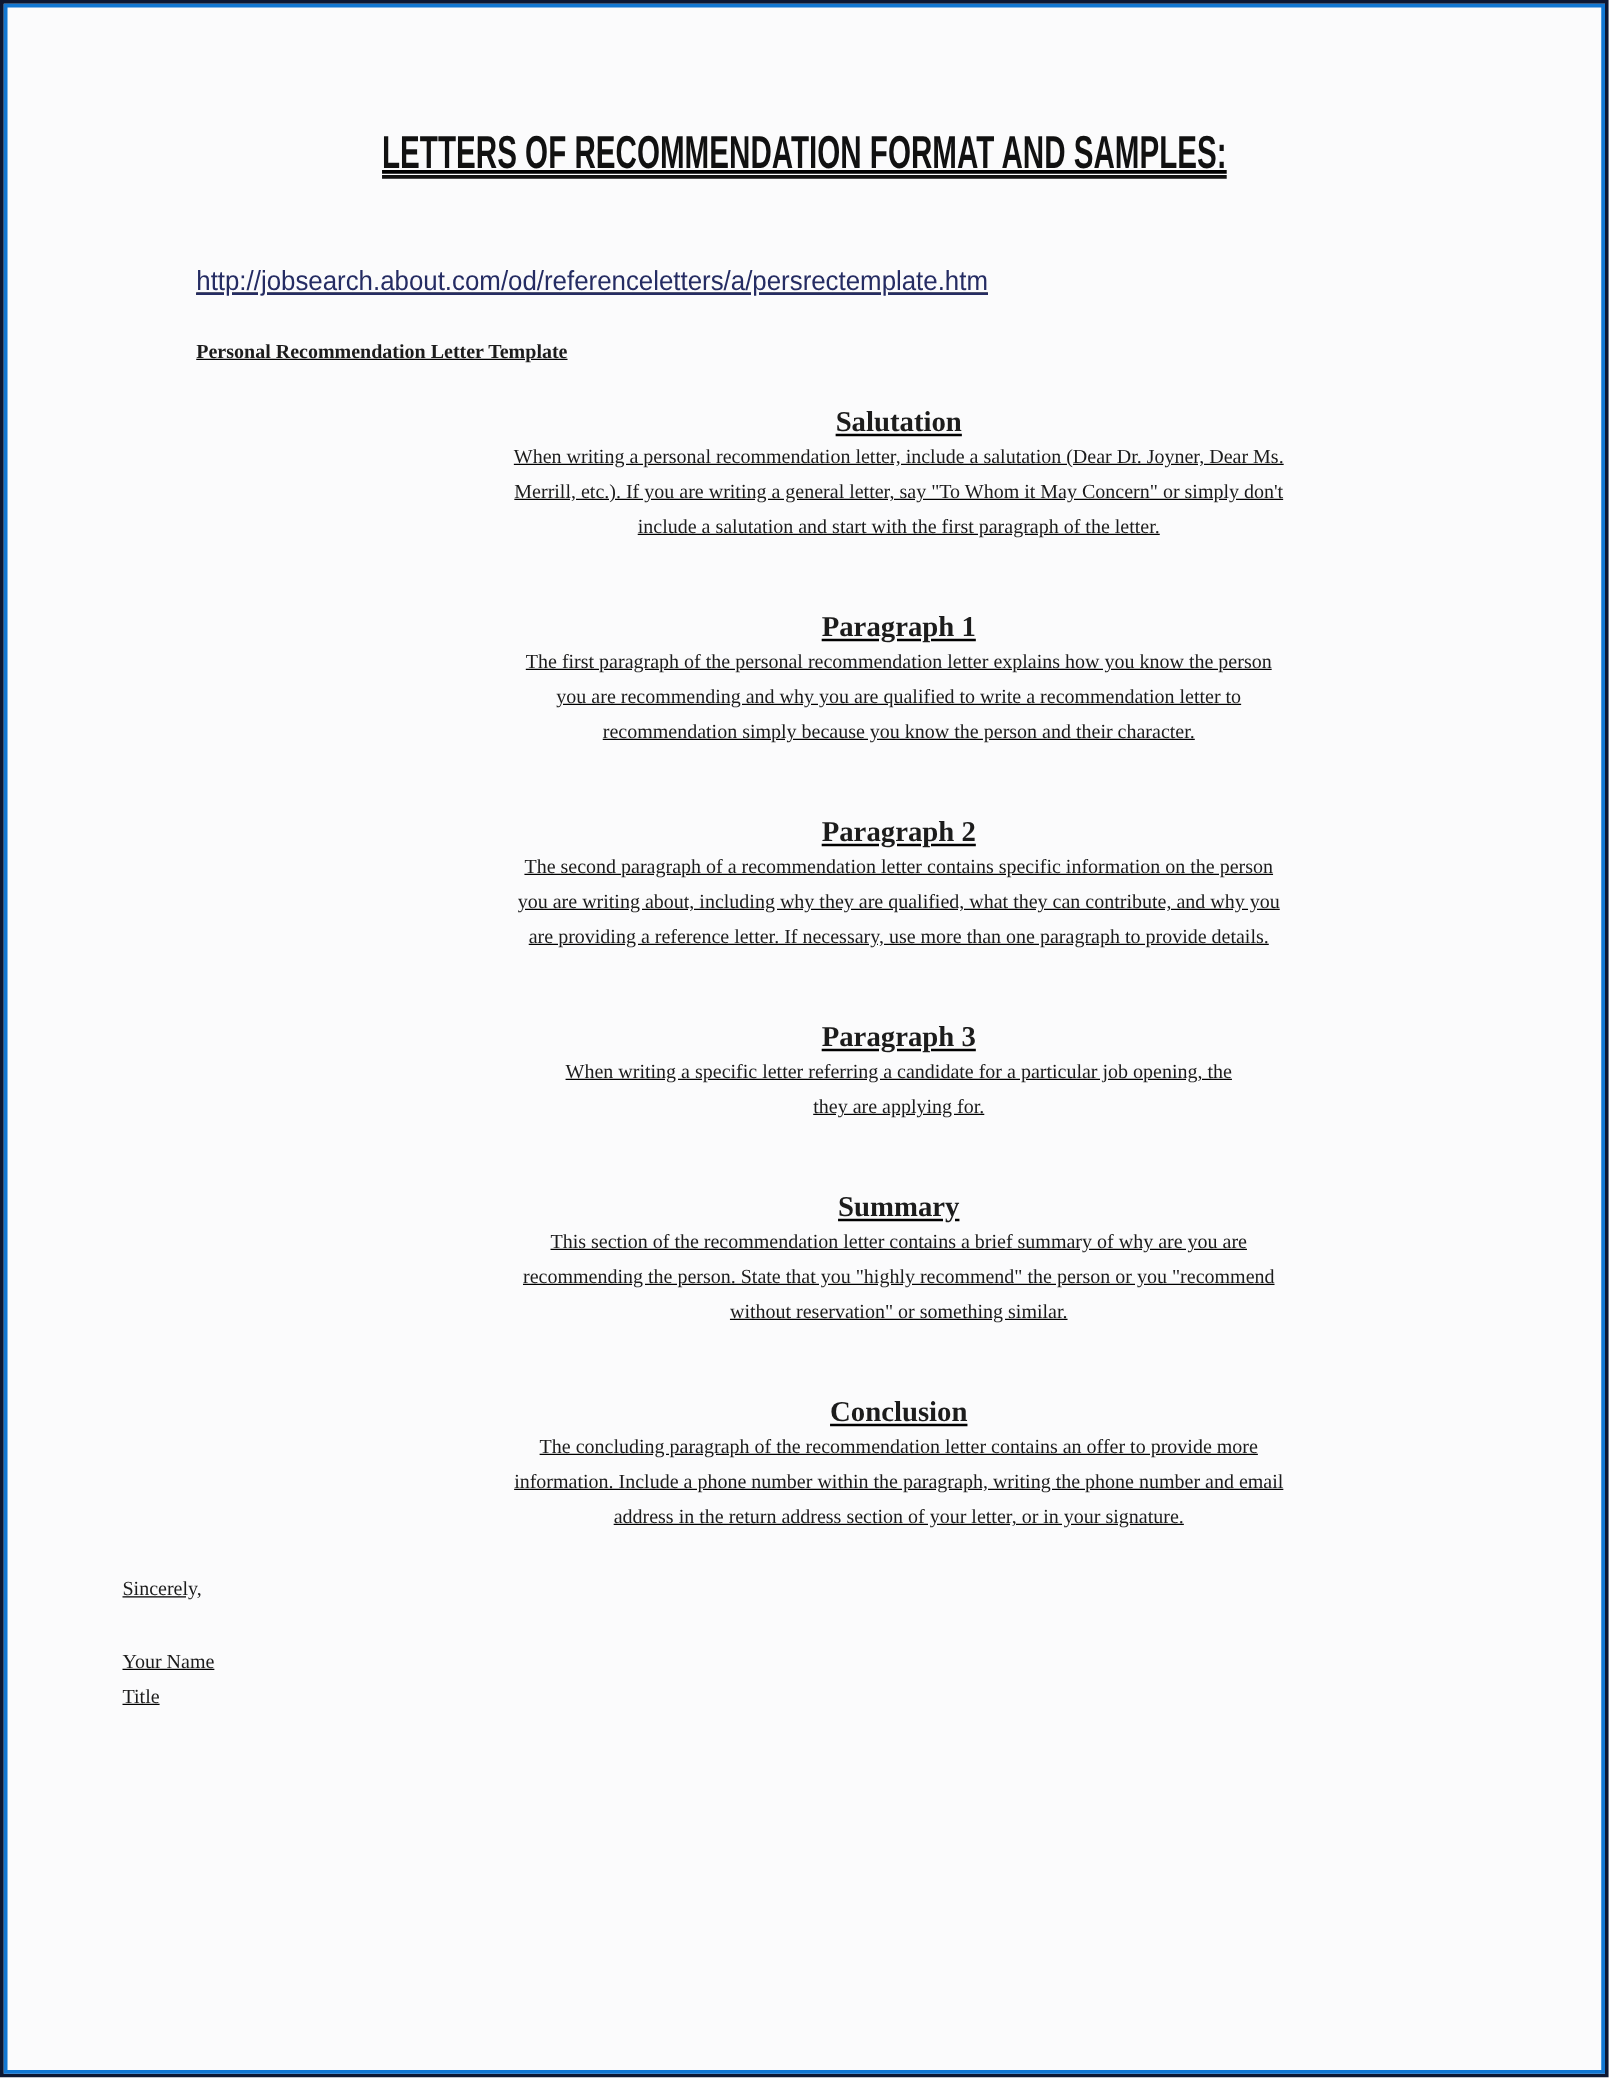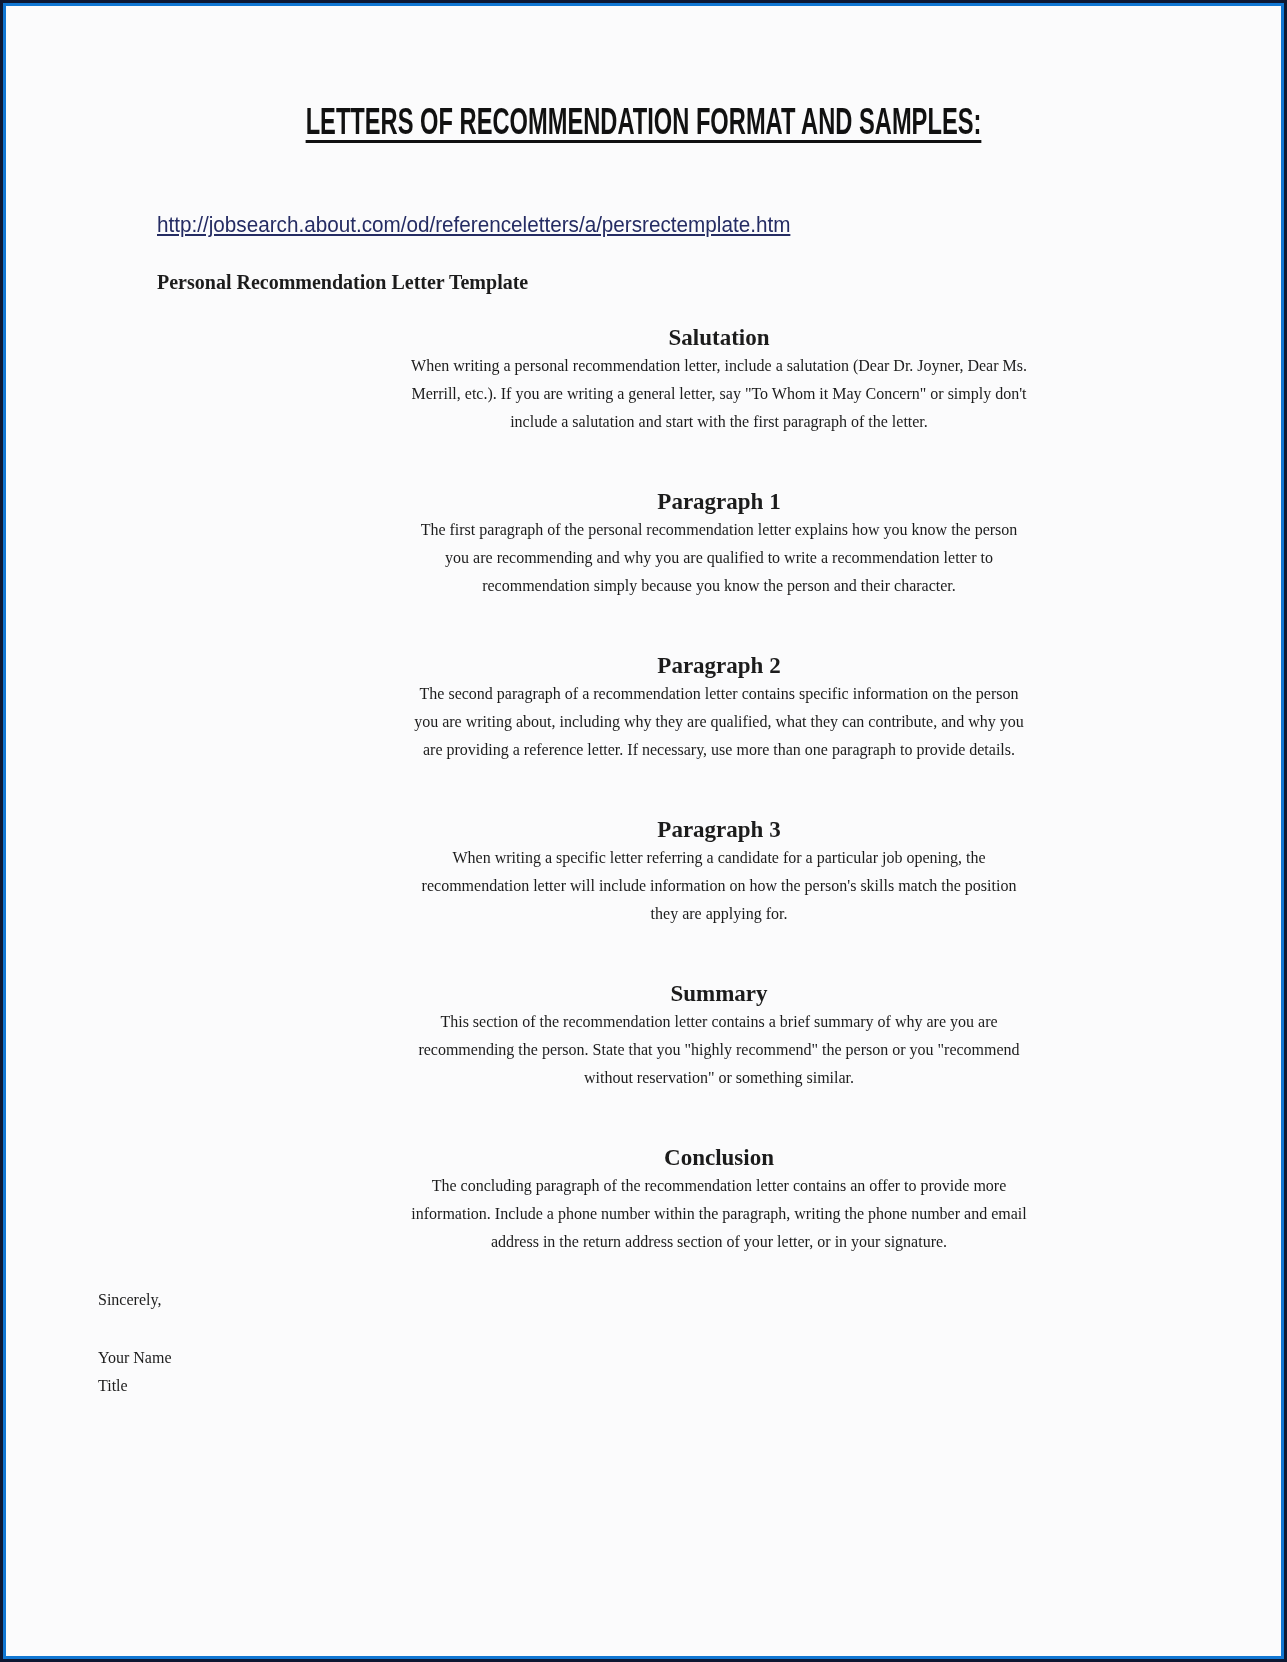--- a/index.html
+++ b/index.html
@@ -16,20 +16,21 @@
     height:1662px;
     background:var(--border-outer);
     padding:3px;
   }
   .page-frame{
     width:100%;
     height:100%;
     border:3px solid var(--border-inner);
     background:var(--page-bg);
     overflow:hidden;
+    text-decoration:underline;
   }
   .content{
     padding-top:94px;
     color:var(--text);
   }
   h1.doc-title{
     font-family:"Liberation Sans",sans-serif;
     font-weight:bold;
     font-size:37px;
     line-height:44px;
@@ -53,21 +54,21 @@
     white-space:nowrap;
     transform:scaleX(0.94);
     transform-origin:left center;
     width:max-content;
     cursor:pointer;
   }
   h2.doc-subtitle{
     margin:30px 0 0 151px;
     font-family:"Liberation Serif","DejaVu Serif",serif;
     font-weight:bold;
-    font-size:20px;
+    font-size:16px;
     line-height:28px;
     white-space:nowrap;
   }
   .sections{margin-left:151px;text-align:center;}
   .section{margin-top:52px;}
   .section:first-child{margin-top:28px;}
   .section-heading{
     font-family:"Liberation Serif","DejaVu Serif",serif;
     font-weight:bold;
     font-size:23px;
@@ -112,21 +113,20 @@
           </div>
           <div class="section">
             <div class="section-heading">Paragraph 2</div>
             <div class="section-line">The second paragraph of a recommendation letter contains specific information on the person</div>
             <div class="section-line">you are writing about, including why they are qualified, what they can contribute, and why you</div>
             <div class="section-line">are providing a reference letter. If necessary, use more than one paragraph to provide details.</div>
           </div>
           <div class="section">
             <div class="section-heading">Paragraph 3</div>
             <div class="section-line">When writing a specific letter referring a candidate for a particular job opening, the</div>
-            <div class="section-line">recommendation letter will include information on how the person's skills match the position</div>
             <div class="section-line">they are applying for.</div>
           </div>
           <div class="section">
             <div class="section-heading">Summary</div>
             <div class="section-line">This section of the recommendation letter contains a brief summary of why are you are</div>
             <div class="section-line">recommending the person. State that you "highly recommend" the person or you "recommend</div>
             <div class="section-line">without reservation" or something similar.</div>
           </div>
           <div class="section">
             <div class="section-heading">Conclusion</div>

